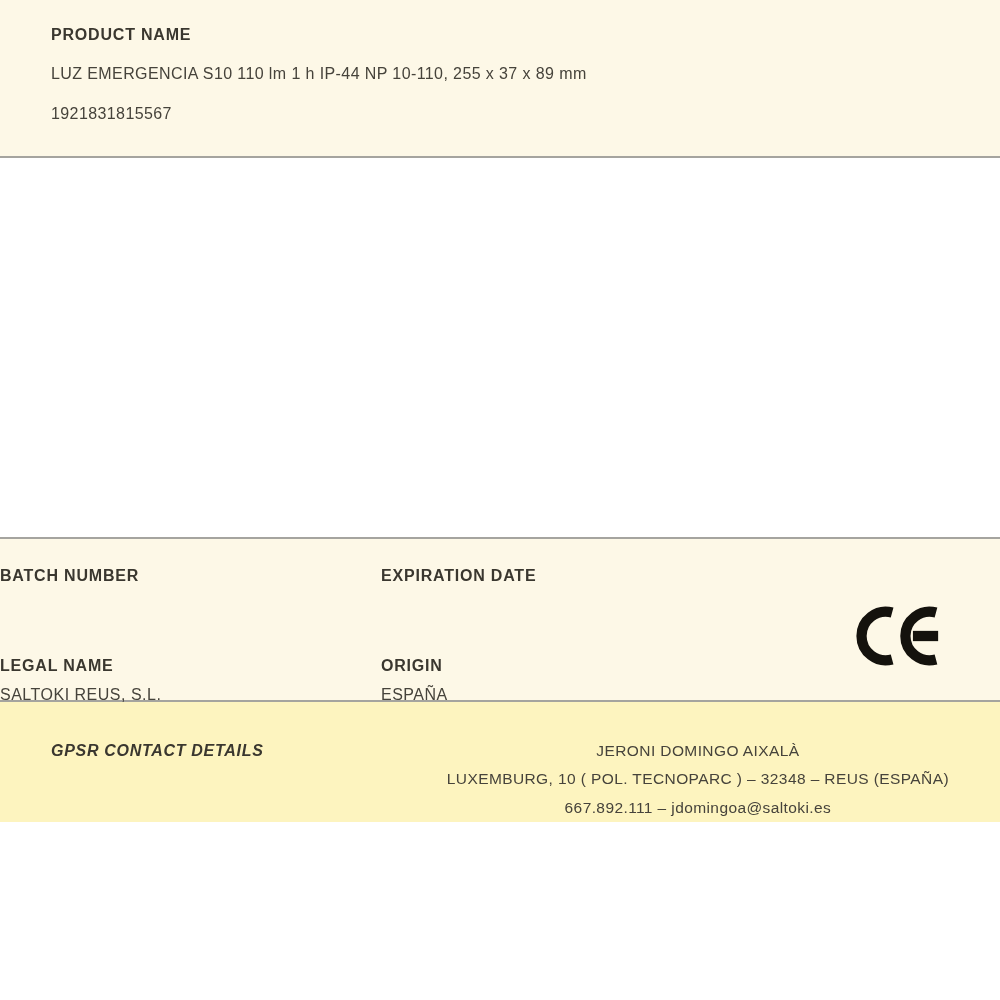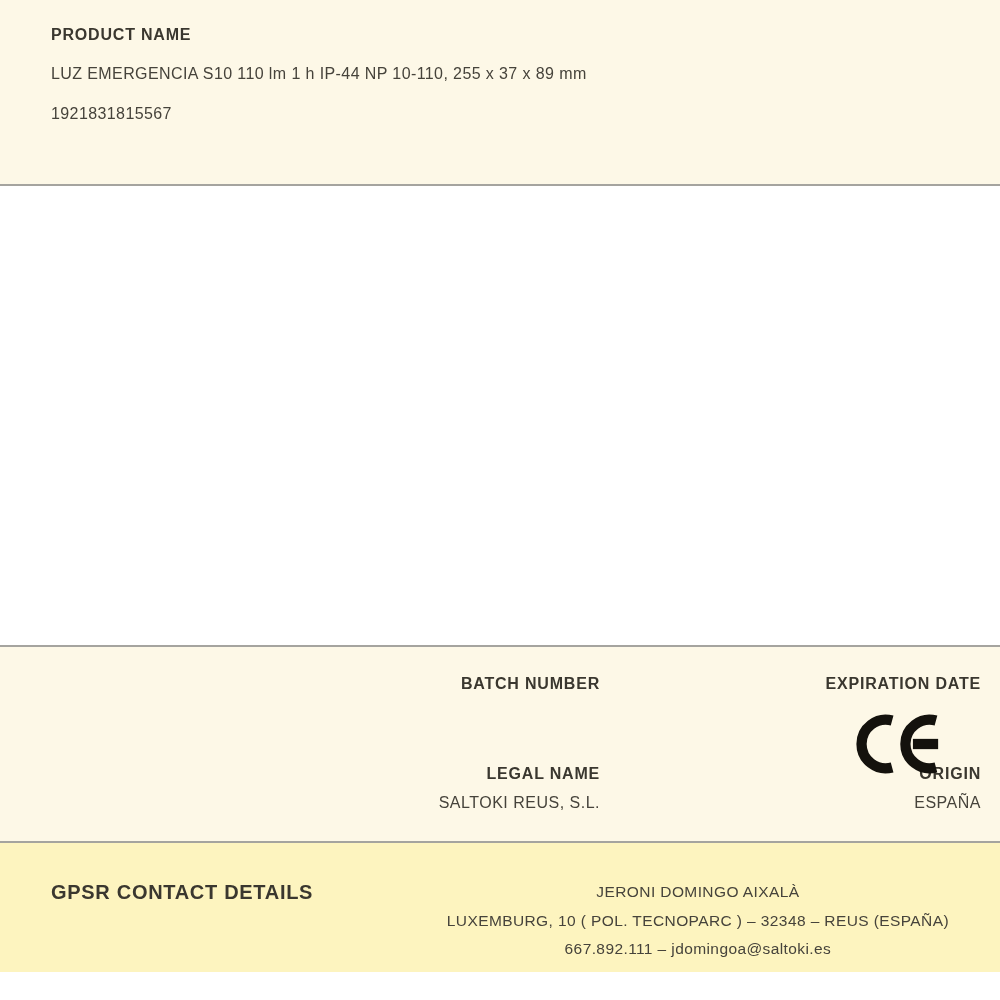--- a/index.html
+++ b/index.html
@@ -2,21 +2,21 @@
 <html style="--cream-bg: #fdf8e7; --yellow-bg: #fdf4bf; --divider: #a5a49f; --heading-text: #3a372f; --value-text: #46433b; --ce-color: #14120d;"><head>
 <meta charset="utf-8">
 <style>
   * { margin: 0; padding: 0; box-sizing: border-box; }
   html, body { width: 1000px; height: 1000px; background: #ffffff; }
   body {
     font-family: "Liberation Sans", "DejaVu Sans", sans-serif;
     color: var(--value-text, #46433b);
     overflow: hidden;
   }
-  .page { width: 1000px; height: 972px; display: flex; flex-direction: column; }
+  .page { width: 1000px; height: 822px; display: flex; flex-direction: column; }
 
   .divider {
     height: 2px;
     background: var(--divider, #a5a49f);
     flex: 0 0 auto;
   }
 
   
   .sec-product {
     height: 184px;
@@ -41,21 +41,21 @@
 
   
   .sec-blank { height: 459px; background: #ffffff; }
 
   
   .sec-details {
     height: 194px;
     background: var(--cream-bg, #fdf8e7);
     position: relative;
   }
-  .detail-col { position: absolute; top: 28px; width: 600px; text-align: right; }
+  .detail-col { position: absolute; top: 28px; width: 600px; text-align: left; }
   .detail-col.col-left  { left: 0; }
   .detail-col.col-right { left: 381px; }
   .detail-col .empty-value {
     height: 72px;
     font-size: 16px;
     line-height: 20px;
   }
   .detail-col .field-value { margin-top: 10px; letter-spacing: 0.5px; }
 
   .ce-mark { position: absolute; top: 66px; right: 60px; width: 84px; height: 62px; }
@@ -64,25 +64,26 @@
   
   .sec-gpsr {
     flex: 1 1 auto;
     background: var(--yellow-bg, #fdf4bf);
     padding: 40px 51px 0 51px;
     display: flex;
     justify-content: space-between;
     align-items: flex-start;
   }
   .gpsr-label {
-    font-size: 20px;
+    font-size: 16px;
     font-weight: bold;
     letter-spacing: 0.7px;
     line-height: 18px;
     color: var(--heading-text, #3a372f);
+    font-style: italic;
   }
   .gpsr-contact {
     text-align: center;
     font-size: 15.5px;
     letter-spacing: 0.4px;
     line-height: 28.5px;
     margin-top: -5px;
     color: var(--value-text, #46433b);
   }
 </style>

